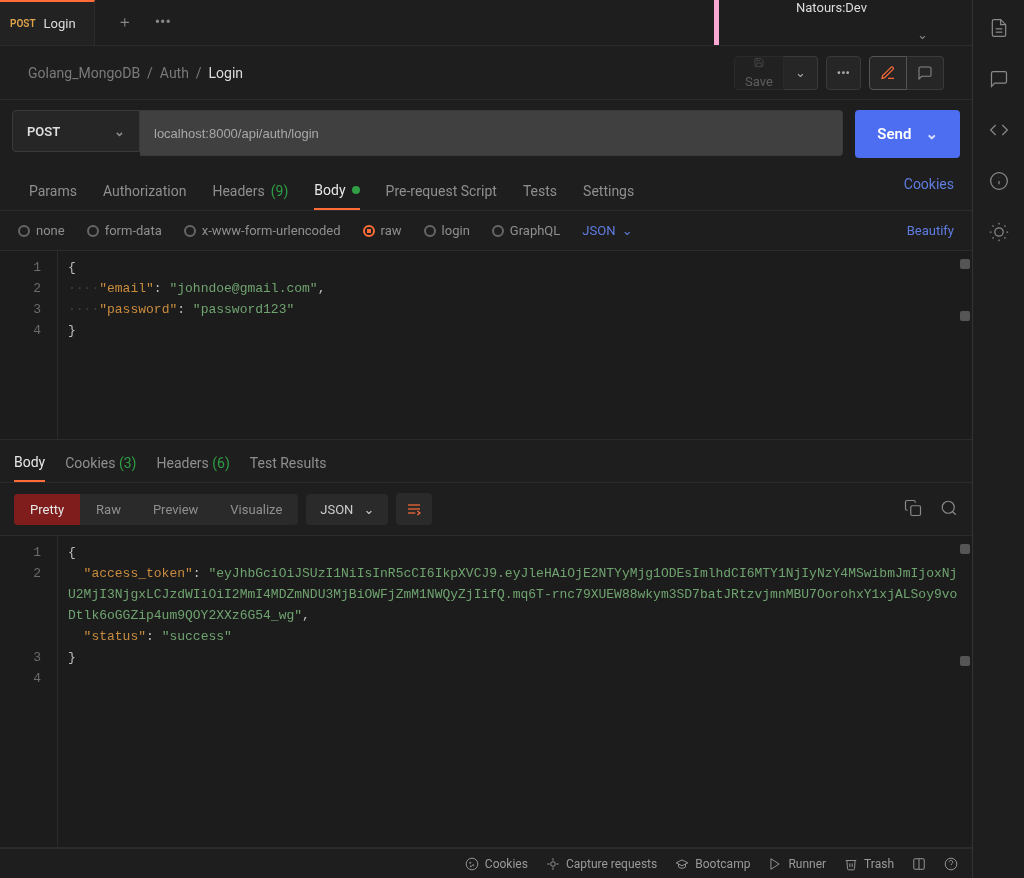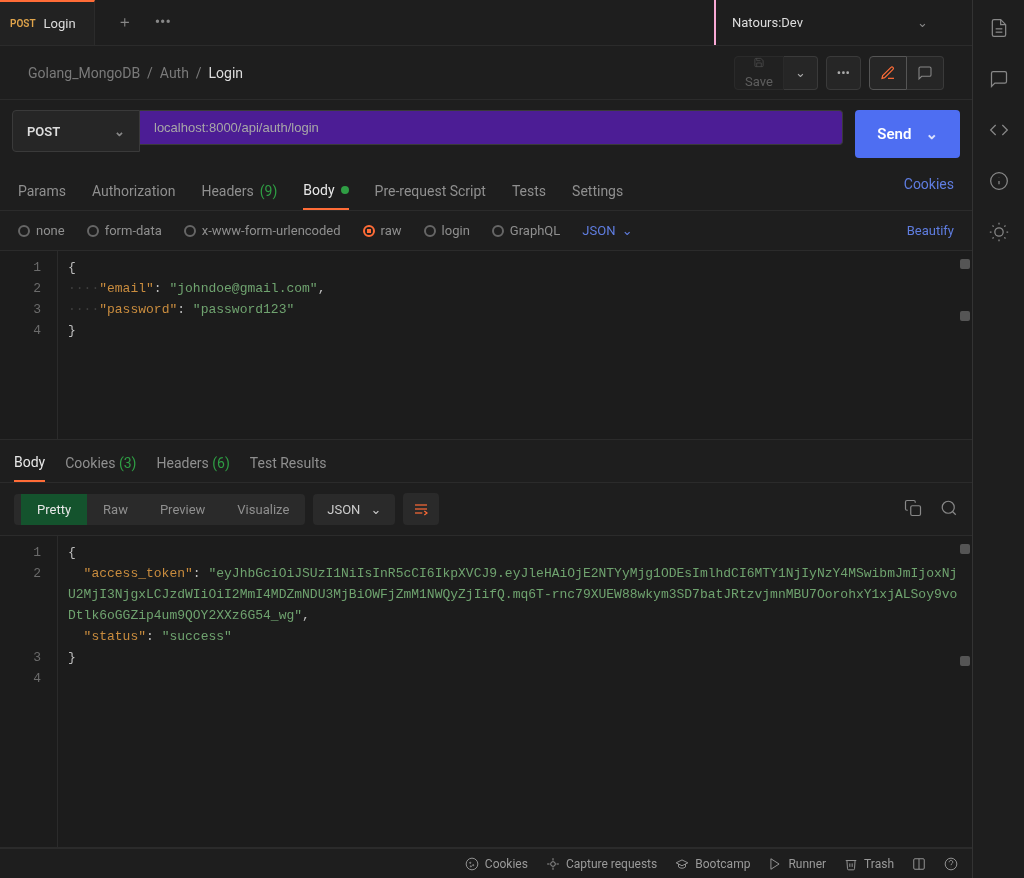--- a/index.html
+++ b/index.html
@@ -34,22 +34,22 @@
     border-right: 1px solid #2b2b2b;
     font-size: 13px; color: #ddd; cursor: pointer;
   }
   .tab.active { border-top: 2px solid #ff6c37; background: #222; }
   .method-badge { color: #e0a44b; font-size: 10px; font-weight: 600; }
   .tabstrip-icons { display: flex; gap: 22px; padding-left: 22px; }
   .tabstrip-icons span { color: #888; font-size: 16px; cursor: pointer; }
   .env-selector {
     margin-left: auto;
     height: 100%; display: flex; align-items: center; gap: 12px;
-    padding: 0 16px; border-left: 2px solid #f9a8d4;
-    color: #ddd; cursor: pointer; min-width: 230px;
+    padding: 0 16px; border-left: 5px solid #f9a8d4;
+    color: #ddd; cursor: pointer; min-width: 230px; flex-direction: column;
   }
   .env-selector .chev { margin-left: auto; color: #888; }
   .eye-icon { padding: 0 14px; color: #888; cursor: pointer; }
 
   
   .header-row {
     height: 54px; display: flex; align-items: center;
     padding: 0 28px; gap: 8px;
     border-bottom: 1px solid #2b2b2b;
   }
@@ -74,35 +74,35 @@
   .url-row {
     display: flex; gap: 12px; padding: 10px 12px;
   }
   .method-select {
     width: 128px; height: 42px;
     background: #262626; border: 1px solid #3a3a3a; border-radius: 4px 0 0 4px;
     display:flex; align-items:center; padding:0 14px; color:#ddd; font-weight:600;
     cursor:pointer; gap:10px;
   }
   .url-input {
-    flex: 1; height: 35px;
-    background: #4c1d95; border: 1px solid #3a3a3a; border-radius: 4px;
+    flex: 1; height: 46px;
+    background: #404040; border: 1px solid #3a3a3a; border-radius: 4px;
     color: #a8a8a8; padding: 0 14px; font-size: 13px;
     margin-left: -12px; border-left: none; border-top-left-radius:0; border-bottom-left-radius:0;
   }
   .send-btn {
     height: 48px; padding: 0 22px;
     background: #4e6ef2; border-radius: 4px;
     display:flex; align-items:center; gap:14px;
     color:#fff; font-weight:600; font-size:15px; cursor:pointer;
   }
 
   
   .req-tabs {
-    display: flex; gap: 26px; padding: 8px 18px 0 18px;
+    display: flex; gap: 26px; padding: 8px 18px 0 29px;
     color:#8f8f8f; font-size:14px;
     border-bottom: 1px solid #2b2b2b;
   }
   .req-tabs .rtab { padding: 6px 0 10px 0; cursor: pointer; display:flex; align-items:center; gap:6px; }
   .req-tabs .rtab.active { color:#e8e8e8; border-bottom: 2px solid #ff6c37; }
   .req-tabs .count { color:#2f9e44; }
   .dot-green { width:8px; height:8px; border-radius:50%; background:#2f9e44; }
   .req-tabs .right-links { margin-left:auto; display:flex; gap:20px; }
   .link-blue { color:#5f7de0; cursor:pointer; }
 
@@ -146,21 +146,21 @@
   .resp-tabs .rtab2.active { color:#e8e8e8; border-bottom: 2px solid #ff6c37; }
   .resp-meta { margin-left:auto; display:flex; align-items:center; gap:14px; font-size:13px; }
   .resp-meta .ok { color:#39b24a; }
 
   
   .resp-toolbar {
     display:flex; align-items:center; gap:8px; padding: 10px 14px;
   }
   .seg { background:#2a2a2a; border-radius:4px; display:flex; overflow:hidden; }
   .seg .seg-btn { padding:8px 16px; color:#8f8f8f; cursor:pointer; font-size:13px; }
-  .seg .seg-btn.active { background:#14532d; color:#e8e8e8;margin-left:7px; }
+  .seg .seg-btn.active { background:#7f1d1d; color:#e8e8e8; }
   .sel-json { background:#2a2a2a; padding:8px 14px; border-radius:4px; display:flex; gap:10px; align-items:center; color:#ccc; font-size:13px; cursor:pointer;}
   .resp-toolbar .right-icons { margin-left:auto; display:flex; gap:18px; color:#888; }
   .right-icons svg { width:18px; height:18px; stroke:#888; fill:none; stroke-width:1.6; cursor:pointer;}
 
   
   .editor.resp { flex: 1 1 auto; overflow:hidden; }
 
   
   .footer {
     height: 30px; display:flex; align-items:center; gap:18px;

